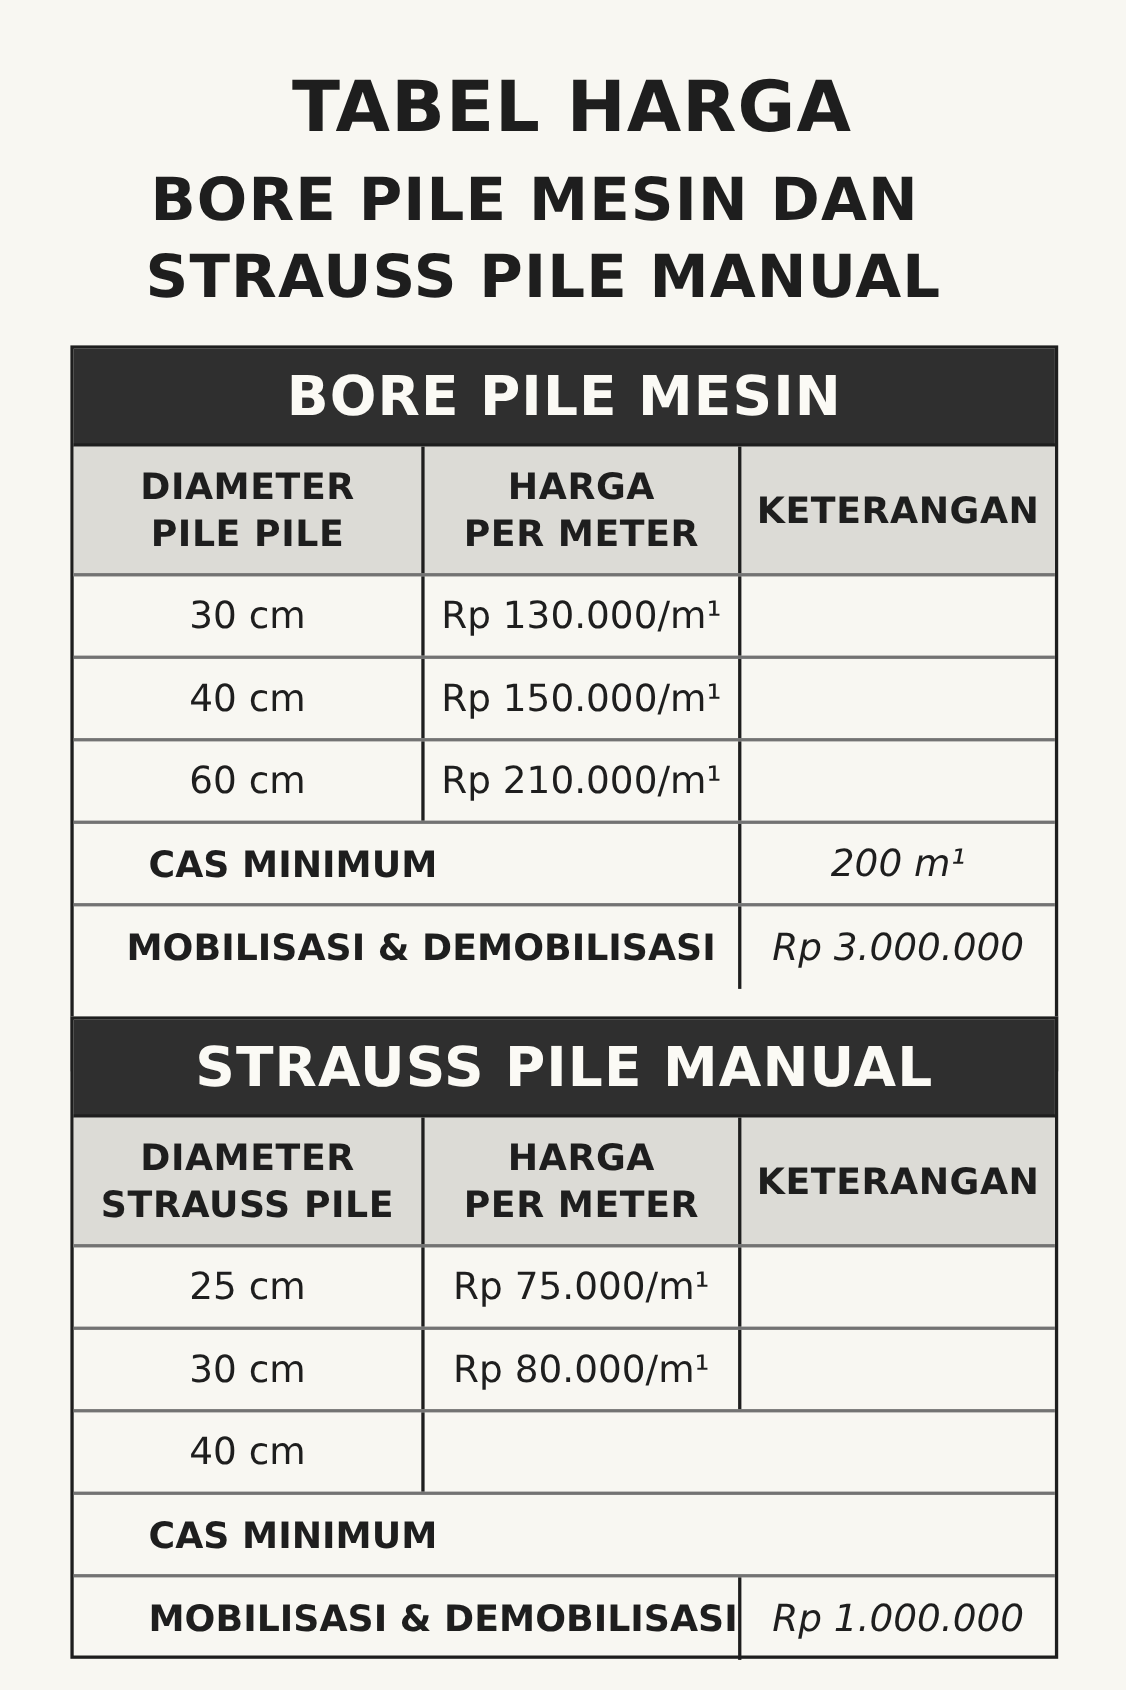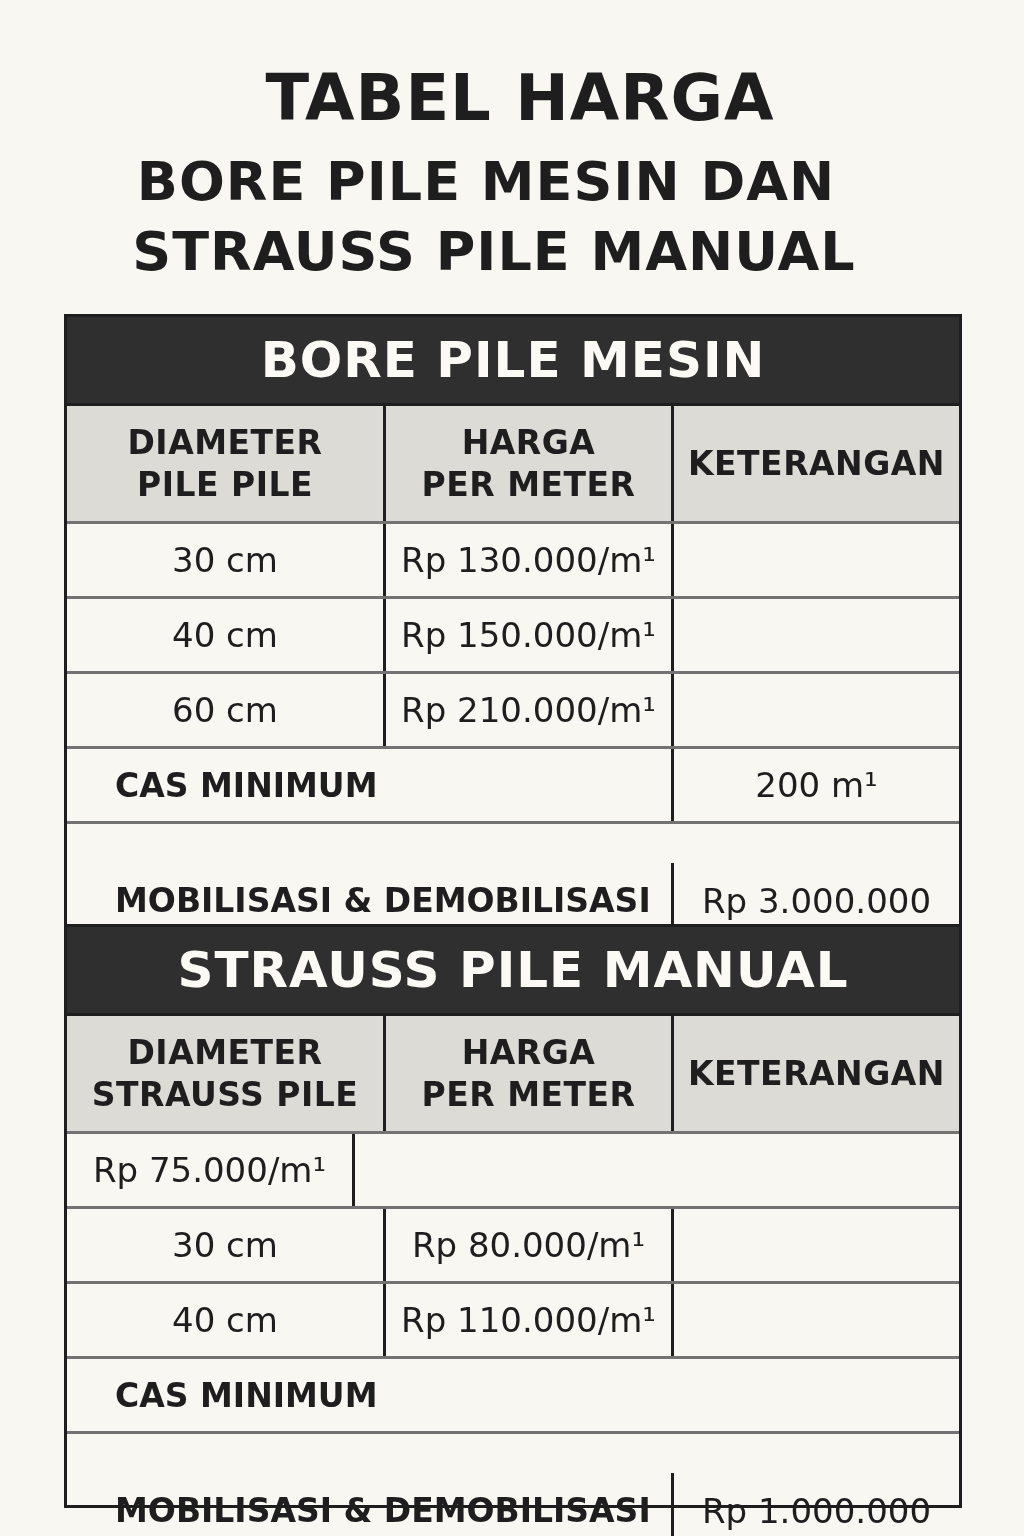--- a/index.html
+++ b/index.html
@@ -6,32 +6,32 @@
   body{width:1024px;height:1536px;background:#f8f7f2;font-family:"DejaVu Sans","Liberation Sans",sans-serif;color:#1e1e1e;position:relative;overflow:hidden;}
   .title{position:absolute;left:0;width:1024px;text-align:center;font-weight:bold;letter-spacing:1px;}
   .t1{top:58px;font-size:64px;line-height:80px;left:8px;}
   .t2{top:150px;font-size:54px;line-height:64px;left:-26px;}
   .t3{top:220px;font-size:54px;line-height:64px;left:-18px;}
   .tbl{position:absolute;left:64px;width:898px;border:3px solid #1e1e1e;box-sizing:border-box;background:#f8f7f2;}
   .tbl1{top:314px;height:660px;}
   .tbl2{top:924px;height:584px;}
   .band{height:86px;background:#2f2f2f;color:#fbfaf5;font-weight:bold;font-size:50px;line-height:86px;text-align:center;letter-spacing:1px;border-bottom:3px solid #1e1e1e;}
   .row{display:flex;border-bottom:3px solid #737373;box-sizing:border-box;}
-  .row:last-child{border-bottom:none;margin-top:39px;}
+  .row:last-child{border-bottom:none;}
   .hdr{height:118px;background:#dcdbd6;}
   .cell{box-sizing:border-box;display:flex;align-items:center;justify-content:center;text-align:center;border-right:3px solid #1e1e1e;}
   .cell:last-child{border-right:none;border-radius:21px;}
   .c1{width:319px;}
   .c2{width:288px;}
   .c3{flex:1;}
-  .c12{width:607px;justify-content:flex-start;padding-left:48px;}
+  .c12{width:607px;justify-content:flex-start;padding-left:68px;}
   .hdr .cell{font-weight:bold;font-size:33px;line-height:42px;letter-spacing:0.5px;flex-direction:column;}
   .drow{height:75px;font-size:34px;justify-content:center;}
   .srow{height:75px;font-size:33px;font-weight:bold;}
-  .srow .c3{font-weight:normal;font-size:34px;}
+  .srow .c3{font-weight:normal;font-size:34px;font-style:italic;}
 </style>
 </head>
 <body>
 
 <div class="title t1">TABEL HARGA</div>
 <div class="title t2">BORE PILE MESIN DAN</div>
 <div class="title t3">STRAUSS PILE MANUAL</div>
 
 <div class="tbl tbl1">
   <div class="band">BORE PILE MESIN</div>
@@ -82,31 +82,31 @@
     </div>
     <div class="cell c2">
       <span>HARGA</span>
       <span>PER METER</span>
     </div>
     <div class="cell c3">
       <span>KETERANGAN</span>
     </div>
   </div>
   <div class="row drow">
+    <div class="cell c1">25 cm</div>
     <div class="cell c2">Rp 75.000/m¹</div>
     <div class="cell c3"></div>
   </div>
   <div class="row drow">
     <div class="cell c1">30 cm</div>
     <div class="cell c2">Rp 80.000/m¹</div>
     <div class="cell c3"></div>
   </div>
   <div class="row drow">
     <div class="cell c1">40 cm</div>
-    <div class="cell c2">Rp 110.000/m¹</div>
     <div class="cell c3"></div>
   </div>
   <div class="row srow">
     <div class="cell c12">CAS MINIMUM</div>
   </div>
   <div class="row srow">
     <div class="cell c12">MOBILISASI &amp; DEMOBILISASI</div>
     <div class="cell c3">Rp 1.000.000</div>
   </div>
 </div>

